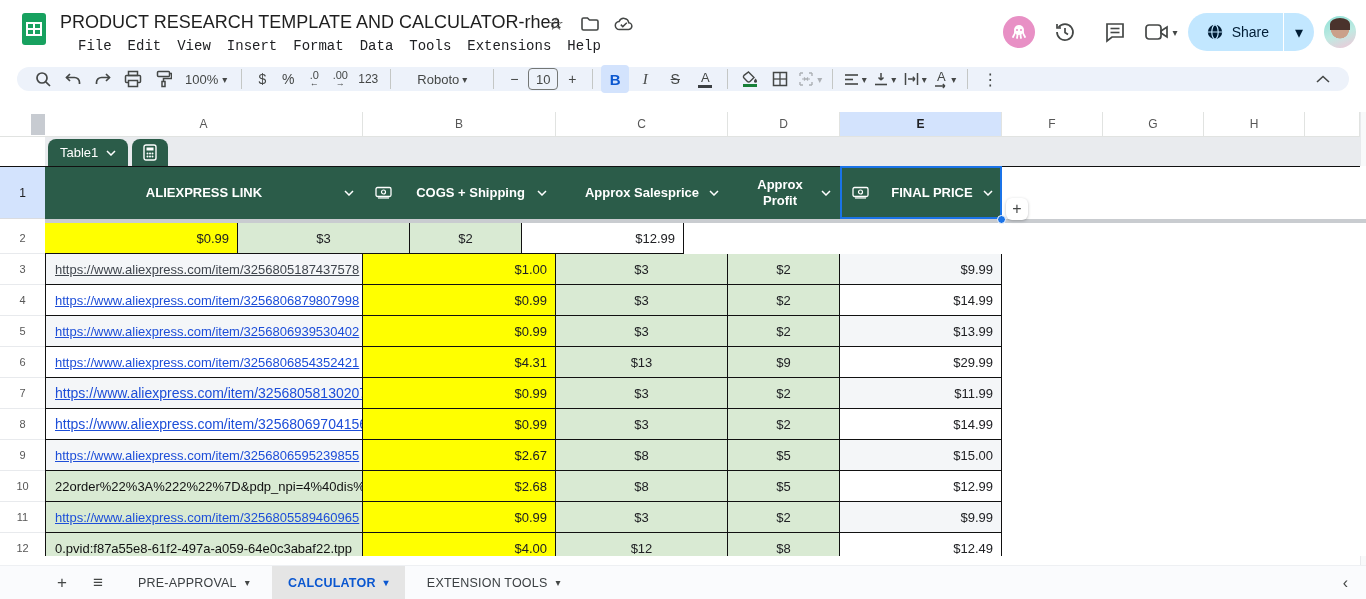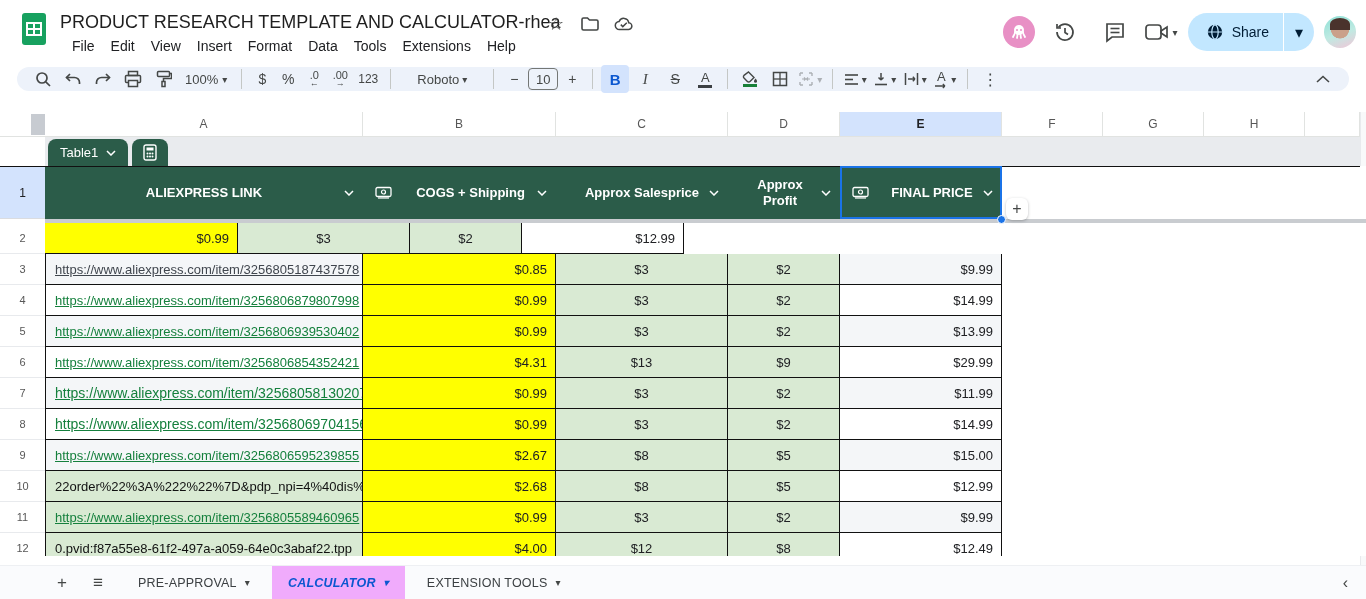--- a/index.html
+++ b/index.html
@@ -6,21 +6,21 @@
   html,body { background:#fff; }
   body { font-family:"Liberation Sans", sans-serif; color:#1f1f1f; }
   .app { position:relative; width:1366px; height:599px; background:#fff; overflow:hidden; }
 
   
   .titlebar { position:absolute; top:0; left:0; right:0; height:64px; background:#fff; }
   .sheets-logo { position:absolute; left:22px; top:13px; width:24px; height:32px; }
   .title-text { position:absolute; left:60px; top:12px; font-size:18px; color:#1f1f1f; white-space:nowrap; }
   .title-icons { position:absolute; left:546px; top:14px; display:flex; gap:14px; align-items:center; color:#444746; }
   .title-icons .tico { width:20px; height:20px; display:flex; align-items:center; justify-content:center; font-size:18px; }
-  .menubar { position:absolute; left:64px; top:36px; display:flex; }
+  .menubar { position:absolute; left:70px; top:36px; display:flex;font-family:Liberation Mono, monospace; }
   .menubar span { font-size:14px; color:#202124; padding:2px 8px; border-radius:4px; cursor:default; }
   .tb-right { position:absolute; right:10px; top:10px; height:44px; display:flex; align-items:center; gap:10px; }
   .collab-avatar { width:32px; height:32px; border-radius:50%; background:#e890c5; display:flex; align-items:center; justify-content:center; }
   .iconbtn { width:40px; height:40px; border-radius:50%; display:flex; align-items:center; justify-content:center; color:#444746; }
   .meet { display:flex; align-items:center; gap:4px; color:#444746; }
   .caret { font-size:10px; color:#444746; }
   .share-btn { height:38px; background:#c2e7ff; border-radius:19px; display:flex; align-items:center; overflow:hidden; }
   .share-main { display:flex; align-items:center; gap:8px; padding:0 14px 0 18px; height:100%; }
   .share-main .lbl { font-size:14px; font-weight:500; color:#001d35; }
   .share-divider { width:1px; height:38px; background:#ffffff; }
@@ -89,31 +89,31 @@
   .cell { border-right:1px solid #111; border-bottom:1px solid #111; font-size:13px; display:flex; align-items:center; overflow:hidden; white-space:nowrap; color:#202124; }
   .cell.a { width:318px; border-left:1px solid #111; padding-left:9px; justify-content:flex-start; }
   .cell.b { width:193px; background:#ffff00; justify-content:flex-end; padding-right:8px; }
   .cell.c { width:172px; background:#d9ead3; justify-content:center; }
   .cell.d { width:112px; background:#d9ead3; justify-content:center; }
   .cell.e { width:162px; justify-content:flex-end; padding-right:8px; }
   .cell.filler { flex:1; border:none; background:#fff; }
   .band { background:#f4f6f8; }
   .greenbg { background:#d9ead3 !important; }
   .linktext { text-decoration:underline; }
-  .link-blue .linktext { color:#15803d; }
+  .link-blue .linktext { color:#1d4ed8; }
   .link-dark .linktext { color:#40464e; }
   .link-plain .linktext { color:#111; text-decoration:none; }
   .link-large { font-size:14px; }
 
   
   .tabbar { position:absolute; left:0; right:0; bottom:0; height:34px; background:#fafbfd; border-top:1px solid #eef0f3; display:flex; align-items:center; }
   .tabbar .mini { width:36px; height:34px; display:flex; align-items:center; justify-content:center; color:#444746; font-size:17px; }
   .tabbar .mini.plus { margin-left:44px; }
   .sheettab { height:34px; display:flex; align-items:center; gap:8px; padding:0 16px; font-size:12.5px; font-weight:500; color:#3c4043; letter-spacing:.2px; margin-left:6px; }
-  .sheettab.active { background:#f0abfc; color:#0b57d0; font-weight:bold;font-style:italic; }
+  .sheettab.active { background:#e5e5e5; color:#0b57d0; font-weight:bold; }
   .sheettab.active .caret { color:#0b57d0; }
   .tab-scroll { margin-left:auto; margin-right:18px; color:#444746; font-size:16px; }
 
   svg { display:block; }
 </style>
 </head>
 <body>
 
 <div class="app">
 
@@ -433,21 +433,21 @@
       <div class="cell d">$2</div>
       <div class="cell e">$12.99</div>
       <div class="cell filler"></div>
     </div>
 
     <div class="drow">
       <div class="rowhead">3</div>
       <div class="cell a link-dark band">
             <span class="linktext">https://www.aliexpress.com/item/3256805187437578</span>
           </div>
-      <div class="cell b">$0.85</div>
+      <div class="cell b">$1.00</div>
       <div class="cell c">$3</div>
       <div class="cell d">$2</div>
       <div class="cell e band">$9.99</div>
       <div class="cell filler"></div>
     </div>
 
     <div class="drow">
       <div class="rowhead">4</div>
       <div class="cell a link-blue">
             <span class="linktext">https://www.aliexpress.com/item/3256806879807998</span>

